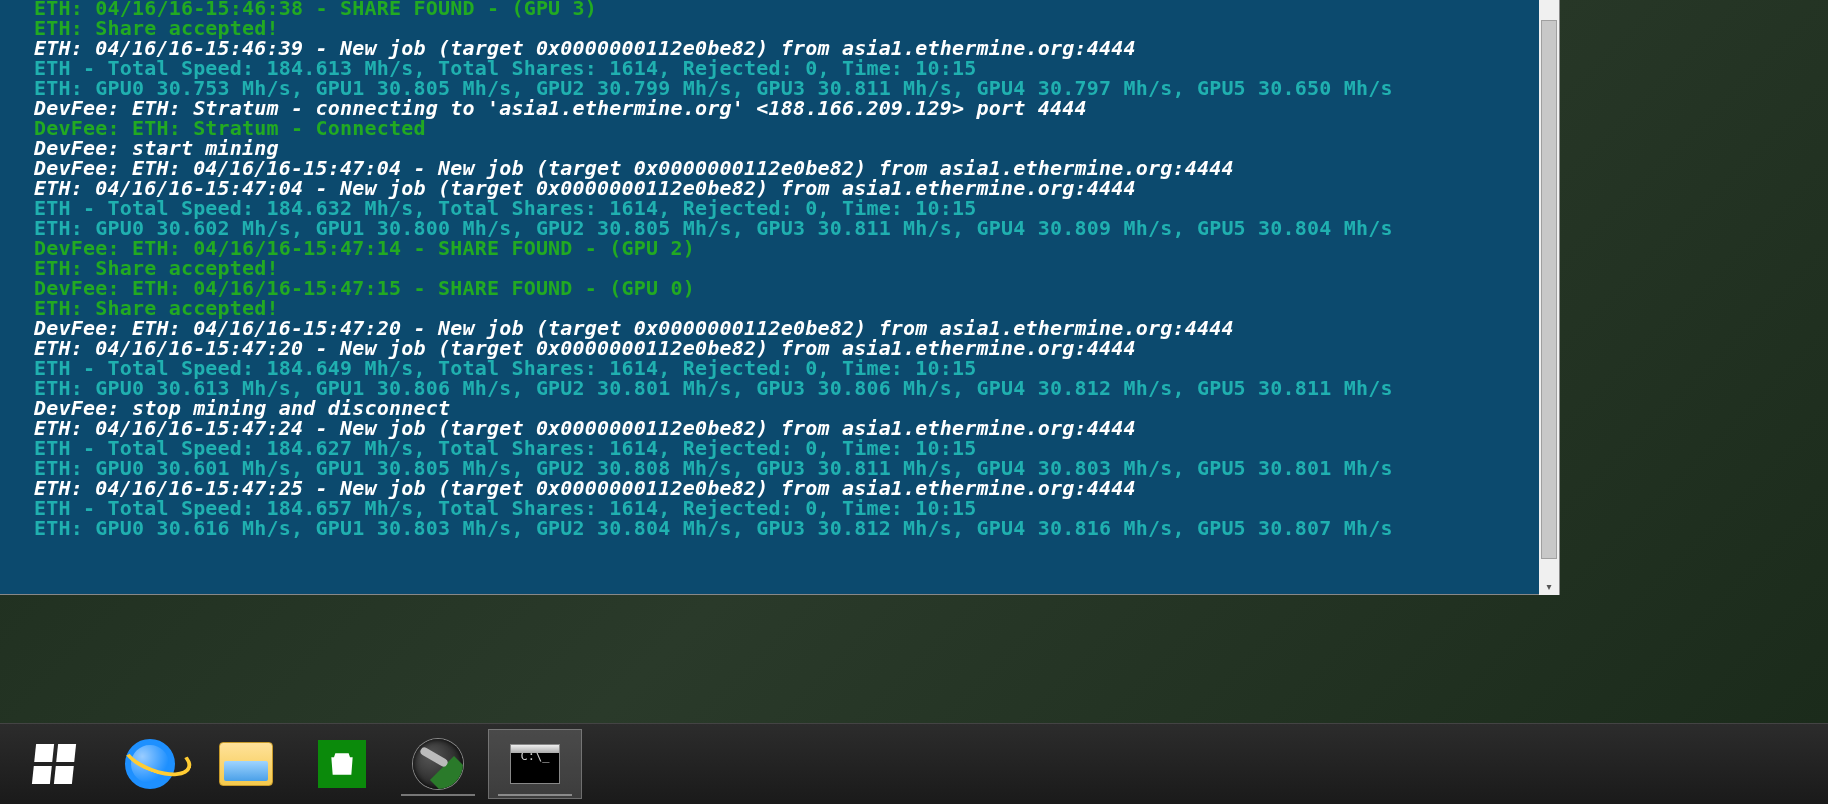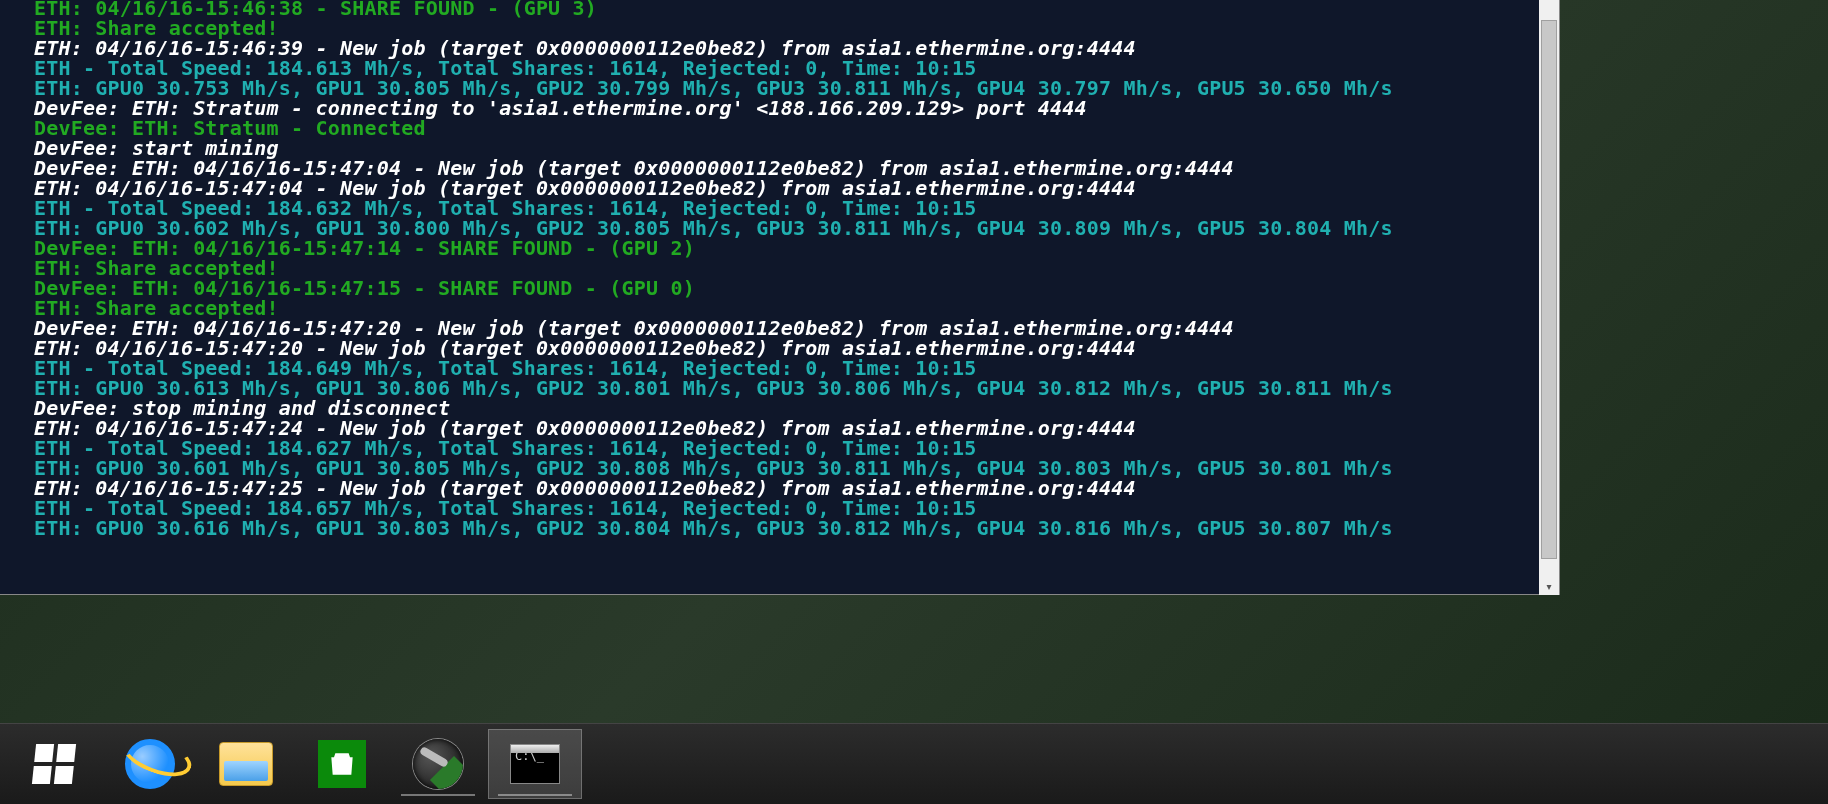--- a/index.html
+++ b/index.html
@@ -11,21 +11,21 @@
     font-family: Arial, sans-serif;
     background: #2a3a2a;
     background-image: linear-gradient(135deg, #1a2a1a 0%, #2a3a2a 50%, #1a2a1a 100%);
   }
   .window-area {
     position: absolute;
     left: 0;
     top: 0;
     width: 1560px;
     height: 595px;
-    background: #0f172a;
+    background: #0c4a6e;
     border-right: 1px solid #888;
     border-bottom: 1px solid #888;
     box-sizing: border-box;
   }
   .terminal {
     position: absolute;
     left: 34px;
     top: -2px;
     right: 22px;
     bottom: 10px;
@@ -95,20 +95,21 @@
     width: 92px;
     height: 68px;
     display: flex;
     align-items: center;
     justify-content: center;
     position: relative;
   }
   .tb-item.active {
     background: rgba(255,255,255,0.15);
     border: 1px solid rgba(255,255,255,0.25);
+    text-align: center;
   }
   .tb-item.running::after {
     content: "";
     position: absolute;
     bottom: 2px;
     left: 10%;
     right: 10%;
     height: 2px;
     background: rgba(255,255,255,0.4);
   }

